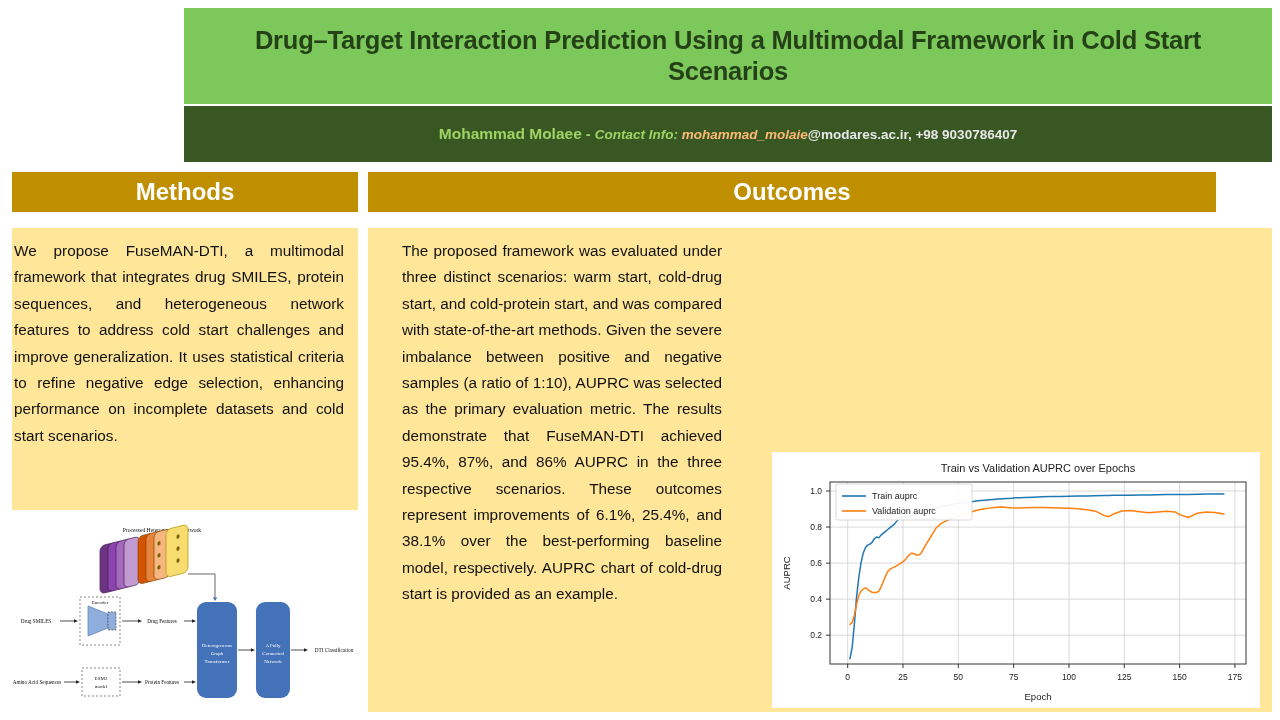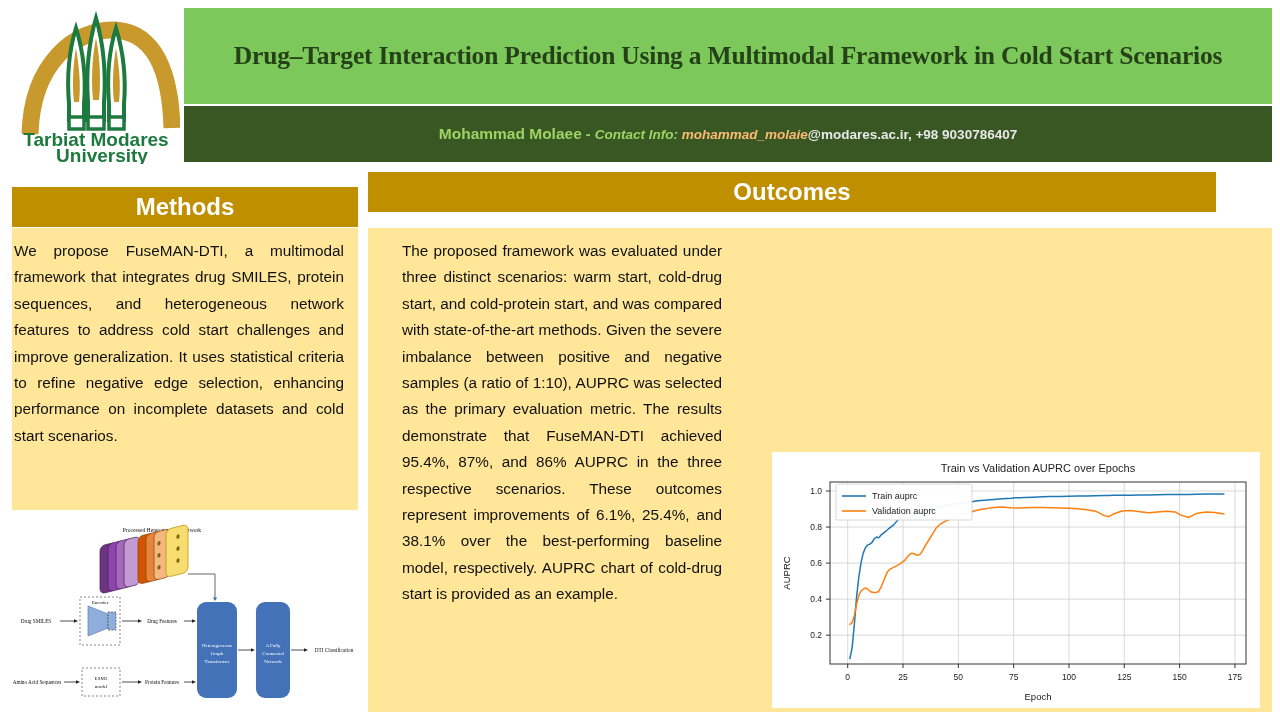--- a/index.html
+++ b/index.html
@@ -32,21 +32,20 @@
   .title-banner {
     position: absolute;
     left: 184px; top: 8px;
     width: 1088px; height: 96px;
     background: #7CC85A;
     display: flex;
     align-items: center;
     justify-content: center;
     box-sizing: border-box;
     padding: 2px 14px;
-    font-family: Liberation Serif, serif;
   }
   .title-text {
     color: #254117;
     font-size: 25.5px;
     font-weight: bold;
     text-align: center;
     line-height: 1.22;
     letter-spacing: -0.2px;
   }
 
@@ -95,21 +94,21 @@
     display: flex;
     align-items: center;
     justify-content: center;
     height: 40px;
   }
   .sec-head span {
     color: #ffffff;
     font-size: 24px;
     font-weight: bold;
   }
-  #methods-head { left: 12px; top: 187px; width: 346px; }
+  #methods-head { left: 12px; top: 172px; width: 346px; }
   #outcomes-head { left: 368px; top: 172px; width: 848px; }
 
   
   .panel {
     position: absolute;
     background: #FFE699;
     box-sizing: border-box;
   }
   #methods-text-panel {
     left: 12px; top: 228px; width: 346px; height: 282px;
@@ -154,42 +153,20 @@
 
   
   .arch-wrap { position: relative; width: 346px; height: 196px; background: #ffffff; }
   .arch-svg { display: block; }
 </style>
 </head>
 <body>
 
 <div class="header">
 
-  <div class="logo-box">
-    <svg class="logo-svg" width="168" height="160" viewBox="0 0 168 160">
-      <path d="M18 130 C 20 58, 64 26, 100 26 C 134 26, 158 54, 160 124" fill="none" stroke="#C8992C" stroke-width="17" stroke-linecap="butt"></path>
-      <g fill="#FFFFFF" stroke="#1D7A3E" stroke-width="4">
-        <path d="M84 14 C 76 42, 74 70, 76 98 L 76 116 L 92 116 L 92 98 C 94 70, 92 42, 84 14 Z"></path>
-        <path d="M64 24 C 56 50, 55 76, 57 100 L 57 116 L 72 116 L 72 100 C 74 76, 72 50, 64 24 Z"></path>
-        <path d="M104 24 C 96 50, 95 76, 97 100 L 97 116 L 112 116 L 112 100 C 114 76, 112 50, 104 24 Z"></path>
-      </g>
-      <g fill="#C8992C">
-        <path d="M84 34 C 80 54, 79 76, 81 96 L 87 96 C 89 76, 88 54, 84 34 Z"></path>
-        <path d="M64 44 C 61 62, 60 80, 62 98 L 67 98 C 69 80, 67 62, 64 44 Z"></path>
-        <path d="M104 44 C 101 62, 100 80, 102 98 L 107 98 C 109 80, 107 62, 104 44 Z"></path>
-      </g>
-      <g fill="#FFFFFF" stroke="#1D7A3E" stroke-width="3.5">
-        <rect x="57" y="113" width="15" height="12"></rect>
-        <rect x="76" y="113" width="16" height="12"></rect>
-        <rect x="97" y="113" width="15" height="12"></rect>
-      </g>
-      <text x="84" y="142" text-anchor="middle" font-family="Liberation Sans, sans-serif" font-size="19" font-weight="bold" fill="#1D7A3E">Tarbiat Modares</text>
-      <text x="90" y="158" text-anchor="middle" font-family="Liberation Sans, sans-serif" font-size="19" font-weight="bold" fill="#1D7A3E">University</text>
-    </svg>
-  </div>
 
   <div class="title-banner">
     <div class="title-text">Drug–Target Interaction Prediction Using a Multimodal Framework in Cold Start Scenarios</div>
   </div>
 
   <div class="contact-banner">
     <div class="contact-line">
       <span class="author-name">Mohammad Molaee</span><span class="contact-dash"> - </span><span class="contact-label">Contact Info: </span><span class="contact-email-user">mohammad_molaie</span><span class="contact-email-rest">@modares.ac.ir, +98 9030786407</span>
     </div>
   </div>

